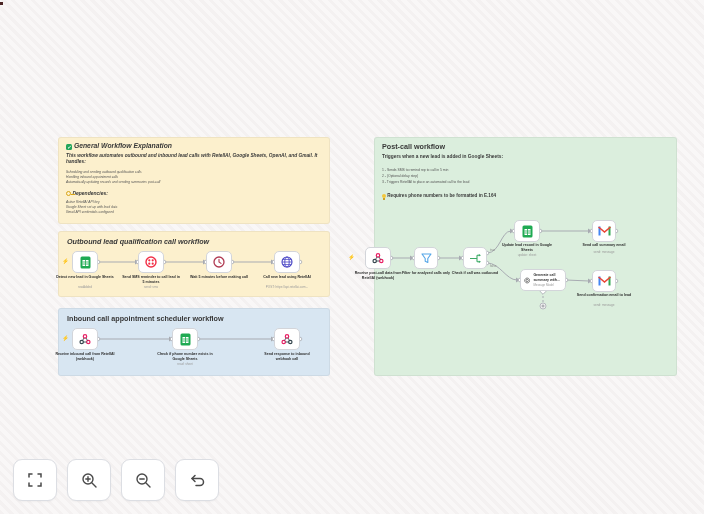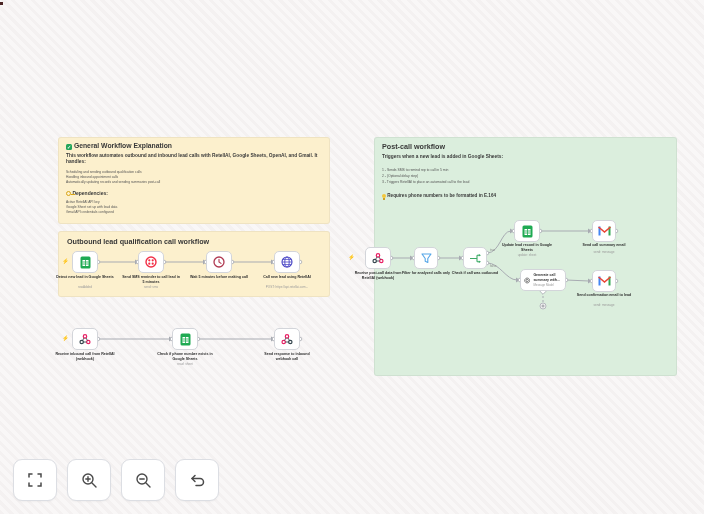--- a/index.html
+++ b/index.html
@@ -6,21 +6,21 @@
   html,body { width:704px; height:514px; overflow:hidden; }
   body { font-family:"Liberation Sans", sans-serif; }
   .canvas {
     position:relative; width:704px; height:514px; overflow:hidden;
     background:repeating-linear-gradient(45deg,#f4f1f1 0px,#f4f1f1 3px,#f9f7f7 3px,#f9f7f7 7px);
   }
   .artifact { position:absolute; left:0; top:2px; width:3px; height:3px; background:#4a2424; z-index:5; }
 
   
   .note { position:absolute; border-radius:3px; z-index:0; border:1px solid rgba(0,0,0,0.05); }
-  .note-yellow { background:#fcf0cd; }
+  .note-yellow { background:#fcf0cd;font-style:italic; }
   .note-blue   { background:#d8e6f2; }
   .note-green  { background:#dbeedd;margin-left:31px; }
   .note-title  { font-weight:bold; color:#383838; font-size:7.2px; }
   .note-body   { color:#3a3a3a; font-size:4.8px; line-height:1.35; font-weight:600; }
   .tiny        { font-size:3.3px; line-height:1.5; color:#555; font-weight:400; }
   .dep-title   { font-weight:bold; font-size:5px; color:#383838; }
   .steps       { font-size:3.4px; line-height:1.65; color:#555; }
   .tip         { font-size:4.6px; font-weight:600; color:#383838; }
 
   
@@ -74,20 +74,23 @@
       <div>Active RetellAI API key</div>
       <div>Google Sheet set up with lead data</div>
       <div>Gmail API credentials configured</div>
     </div>
   </div>
 
   <div class="note note-yellow" style="left:58px;top:231px;width:272px;height:66px;padding:5px 8px;">
     <div class="note-title">Outbound lead qualification call workflow</div>
   </div>
 
+  <div class="note note-blue" style="left:58px;top:308px;width:272px;height:68px;padding:5px 8px;">
+    <div class="note-title">Inbound call appointment scheduler workflow</div>
+  </div>
 
   <div class="note note-green" style="left:343px;top:137px;width:303px;height:239px;padding:4px 7px;">
     <div class="note-title">Post-call workflow</div>
     <div class="note-body" style="margin-top:3px;font-weight:600;">Triggers when a new lead is added in Google Sheets:</div>
     <div class="steps" style="margin-top:8px;">
       <div>1 - Sends SMS to remind rep to call in 5 min</div>
       <div>2 - (Optional delay step)</div>
       <div>3 - Triggers RetellAI to place an automated call to the lead</div>
     </div>
     <div class="tip" style="margin-top:8px;">

